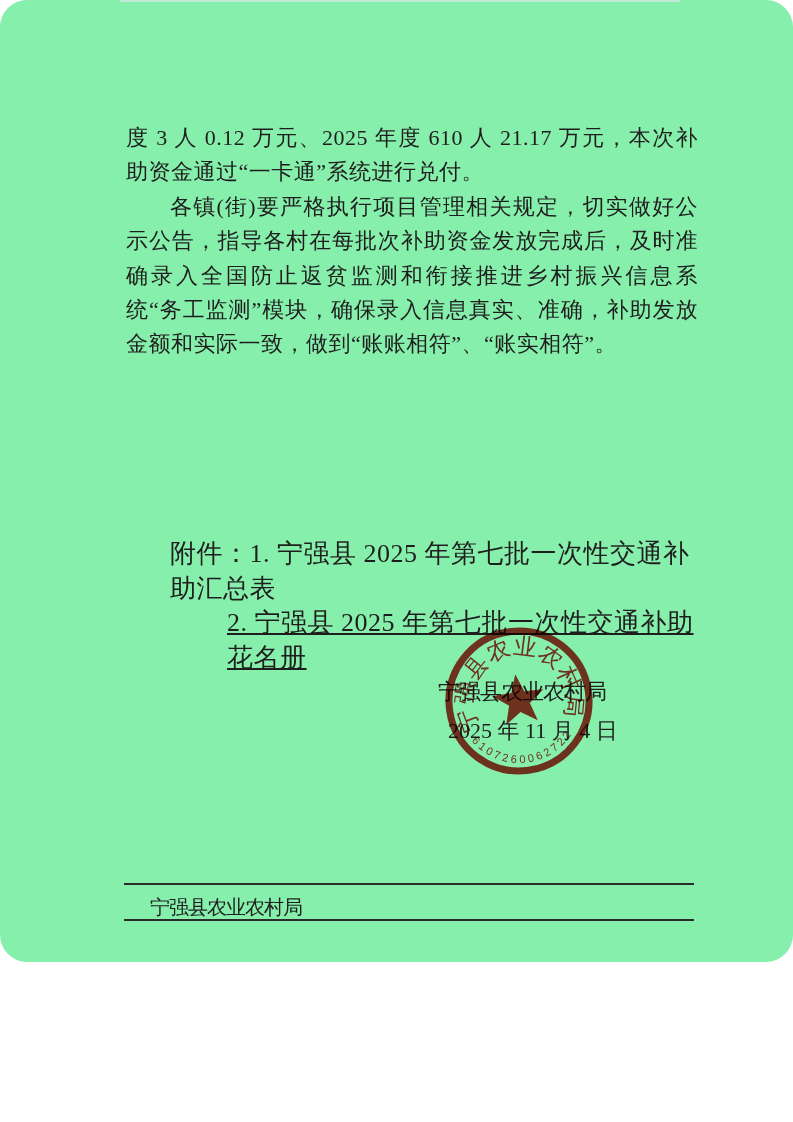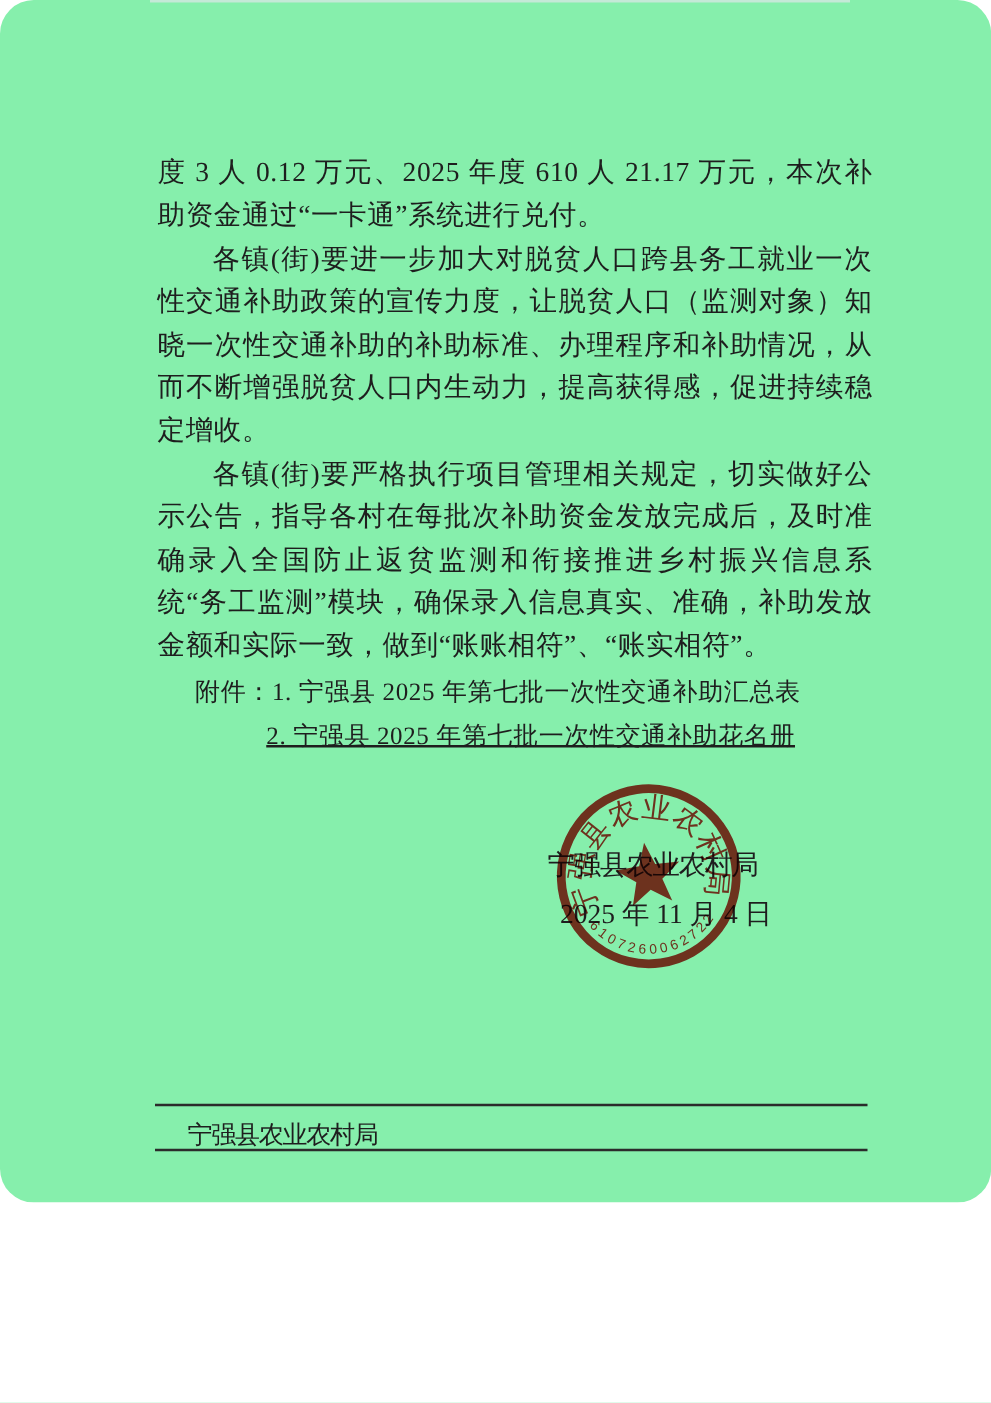--- a/index.html
+++ b/index.html
@@ -18,22 +18,22 @@
   .doc-body{
     position:absolute;left:126px;top:121px;width:572px;
     font-size:22px;line-height:34.4px;
     text-align:justify;text-justify:inter-character;
     letter-spacing:.5px;
   }
   .para{margin:0;}
   .para.indent{text-indent:44px;}
 
   .attachments{
-    position:absolute;left:156px;top:537px;width:530px;
-    font-size:20px;line-height:34.5px;letter-spacing:.5px;
+    position:absolute;left:170px;top:537px;width:530px;
+    font-size:26px;line-height:34.5px;letter-spacing:.5px;
   }
   .att-line2{padding-left:57px;text-decoration:underline;}
 
   .signature-org{position:absolute;left:438px;top:677px;font-size:22px;letter-spacing:-1px;}
   .signature-date{position:absolute;left:448px;top:716px;font-size:22px;letter-spacing:0;}
 
   .seal{
     position:absolute;left:434px;top:616px;width:170px;height:170px;
     mix-blend-mode:multiply;opacity:.92;
   }
@@ -56,21 +56,20 @@
 </style>
 </head>
 <body>
 
 <div class="page">
 
   <div class="scan-edge"></div>
 
   <main class="doc-body">
     <p class="para">度 3 人 0.12 万元、2025 年度 610 人 21.17 万元，本次补助资金通过“一卡通”系统进行兑付。</p>
-    <p class="para indent">各镇(街)要进一步加大对脱贫人口跨县务工就业一次性交通补助政策的宣传力度，让脱贫人口（监测对象）知晓一次性交通补助的补助标准、办理程序和补助情况，从而不断增强脱贫人口内生动力，提高获得感，促进持续稳定增收。</p>
     <p class="para indent">各镇(街)要严格执行项目管理相关规定，切实做好公示公告，指导各村在每批次补助资金发放完成后，及时准确录入全国防止返贫监测和衔接推进乡村振兴信息系统“务工监测”模块，确保录入信息真实、准确，补助发放金额和实际一致，做到“账账相符”、“账实相符”。</p>
   </main>
 
   <div class="attachments">
     <div class="att-line1"><span>附件：</span><span>1. 宁强县 2025 年第七批一次性交通补助汇总表</span></div>
     <div class="att-line2">2. 宁强县 2025 年第七批一次性交通补助花名册</div>
   </div>
 
   <div class="signature-org">宁强县农业农村局</div>
   <div class="signature-date">2025 年 11 月 4 日</div>

